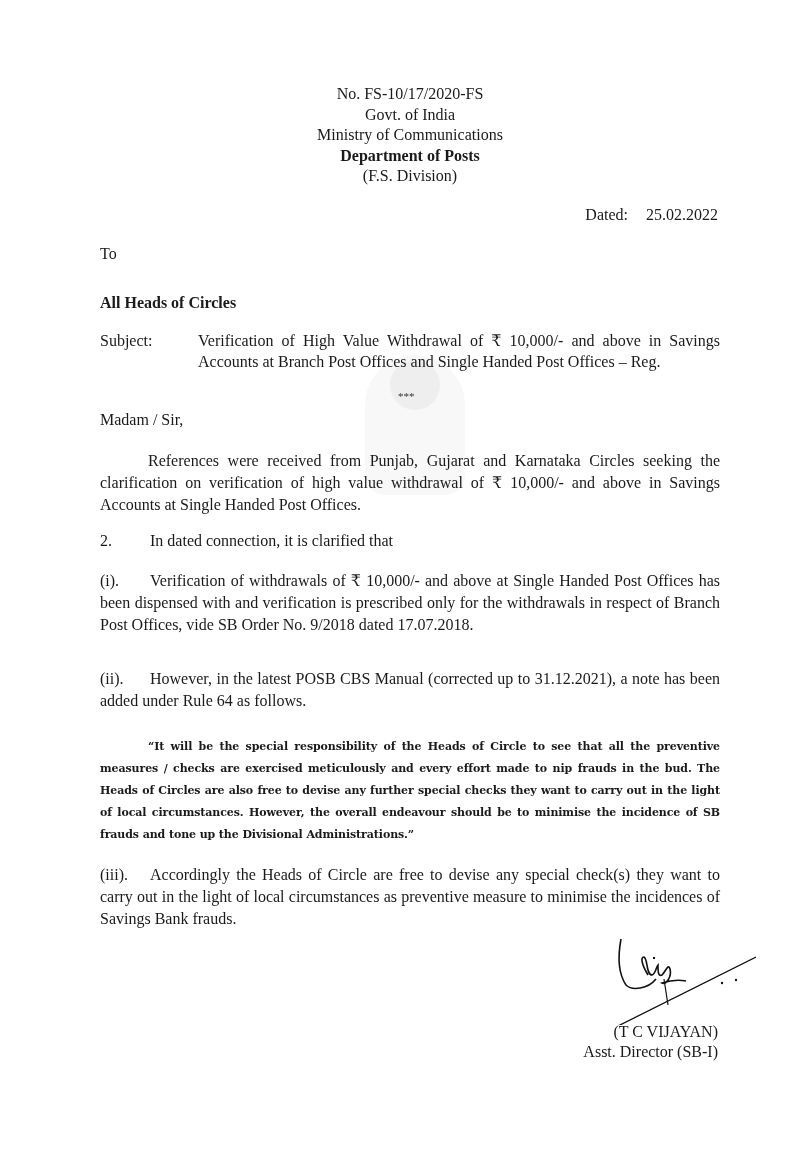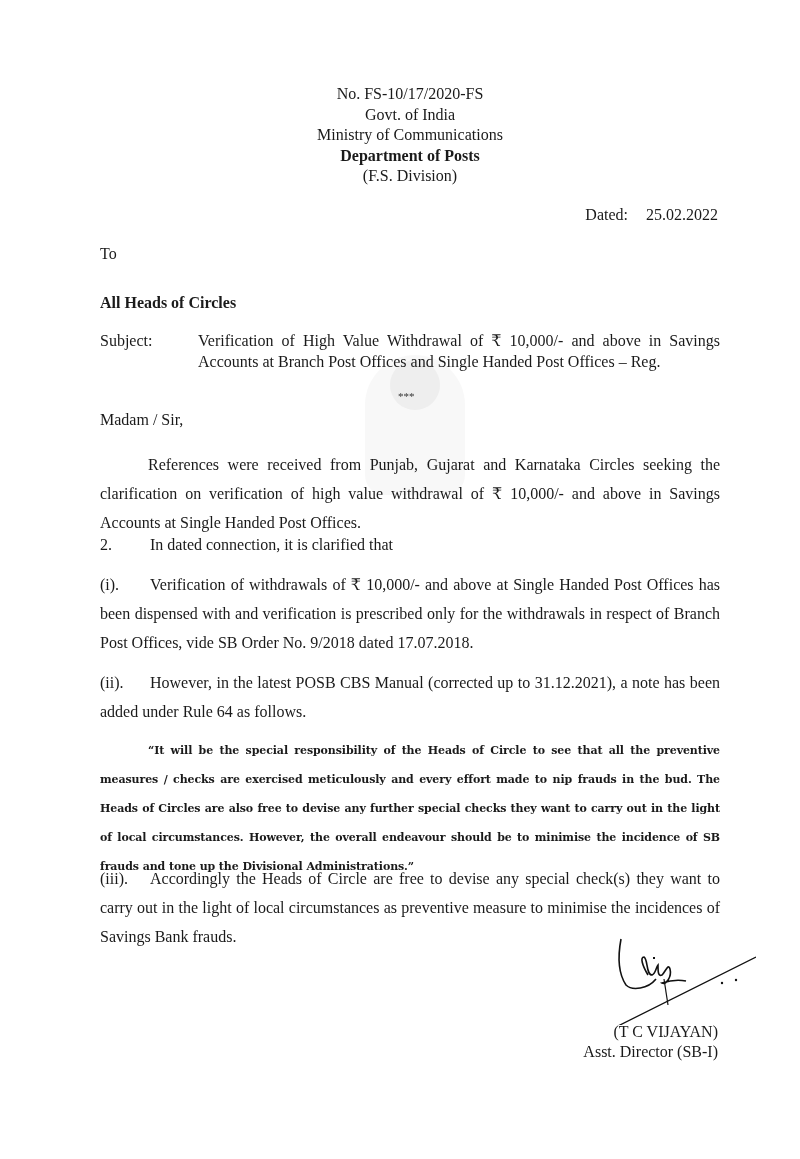--- a/index.html
+++ b/index.html
@@ -15,21 +15,21 @@
   .address { position: absolute; right: 82px; top: 205px; text-align: right; font-size: 16px; line-height: 20.5px; }
   .address .dated span { display: inline-block; }
   .address .dated .lbl { margin-right: 14px; }
   .to { position: absolute; left: 100px; top: 245px; font-size: 16px; }
   .to-addressee { position: absolute; left: 100px; top: 272px; font-size: 16px; font-weight: bold; margin-top: 22px; }
   .subject { position: absolute; left: 100px; top: 331px; width: 620px; font-size: 16px; line-height: 20.5px; }
   .subject .lbl { position: absolute; left: 0; top: 0; }
   .subject .txt { position: absolute; left: 98px; top: 0; width: 620px; text-align: justify; }
   .stars { position: absolute; left: 398px; top: 390px; font-size: 11px; color: #333; }
   .salutation { position: absolute; left: 100px; top: 411px; font-size: 16px; }
-  .para { position: absolute; left: 100px; width: 620px; font-size: 16px; line-height: 29px; text-align: justify; }
+  .para { position: absolute; left: 100px; width: 620px; font-size: 16px; line-height: 22px; text-align: justify; }
   .para .indent { display: inline-block; width: 48px; }
   .para .num { display: inline-block; width: 50px; }
   .quote { font-weight: bold; font-family: "DejaVu Serif", serif; font-size: 11px; letter-spacing: -0.1px; }
   .watermark {
     position: absolute; left: 365px; top: 355px; width: 100px; height: 140px;
     border-radius: 50px 50px 20px 20px; background: rgba(200,200,200,0.12);
   }
   .watermark .head { position: absolute; left: 25px; top: 5px; width: 50px; height: 50px; border-radius: 50%; background: rgba(180,180,180,0.15); }
   .signature { position: absolute; left: 596px; top: 935px; width: 160px; height: 90px; }
   .sign-name { position: absolute; right: 82px; top: 1023px; font-size: 16px; text-align: right; margin-left: 28px; }

